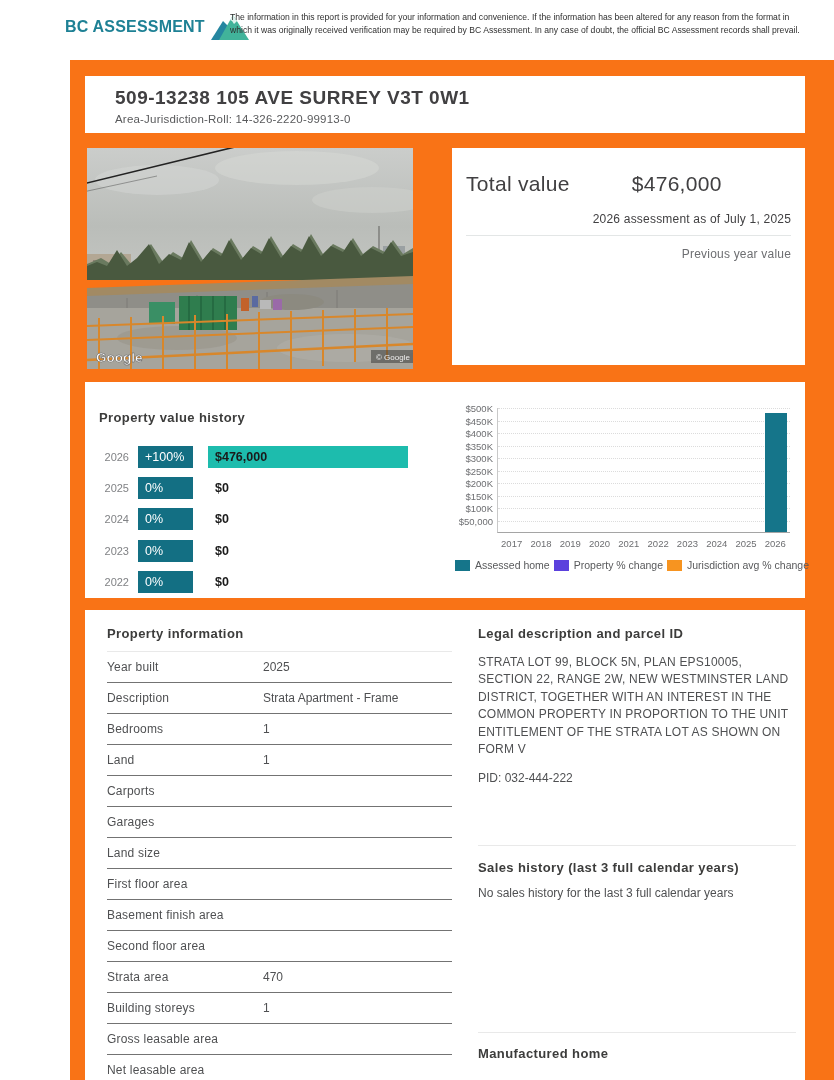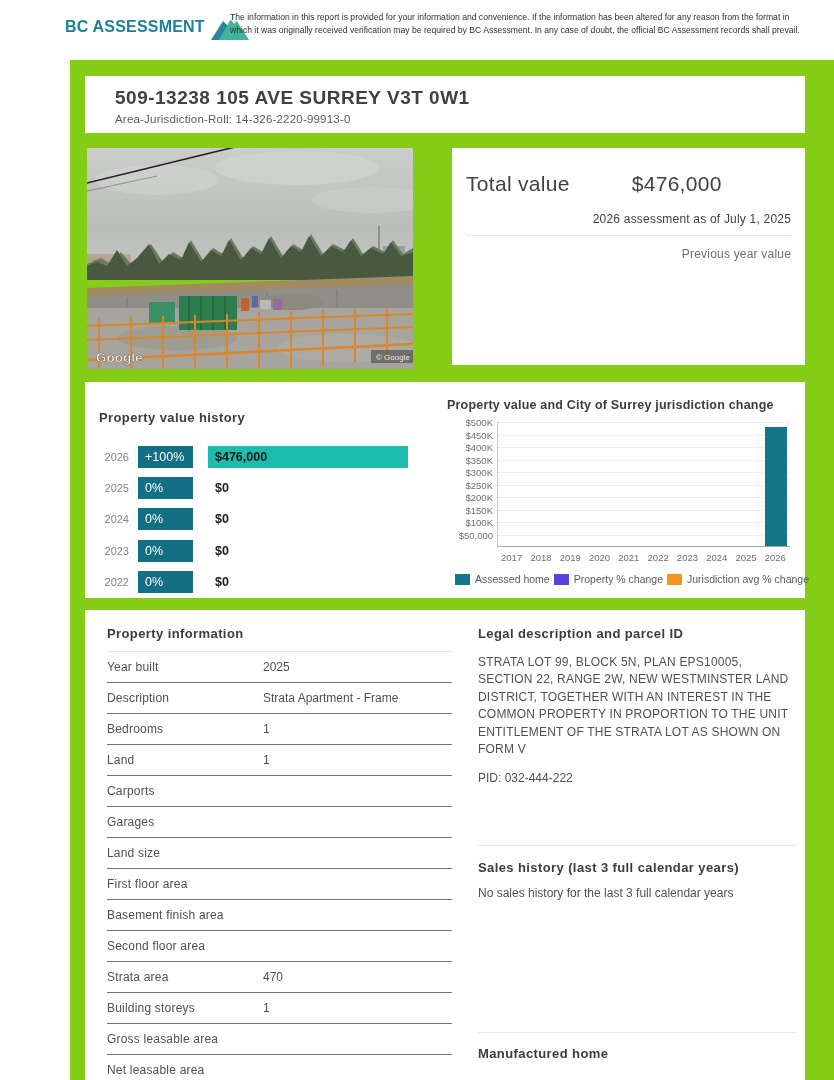--- a/index.html
+++ b/index.html
@@ -84,21 +84,21 @@
     <span class="logo-text">BC ASSESSMENT</span>
     <svg width="38" height="28" viewBox="0 0 38 28">
       <polygon points="0,27 12,8 20,16 14,27" fill="#2586a0"></polygon>
       <polygon points="8,27 22,2 38,27" fill="#41b39a"></polygon>
       <polygon points="19,7 22,2 26,8 23,11 21,8" fill="#dff3ee"></polygon>
     </svg>
   </div>
   <div class="disclaimer">The information in this report is provided for your information and convenience. If the information has been altered for any reason from the format in which it was originally received verification may be required by BC Assessment. In any case of doubt, the official BC Assessment records shall prevail.</div>
 </div>
 
-<div class="panel" style="background: #84cc16;">
+<div class="panel" style="background: #f97316;">
 
   <div class="card card-address">
     <div class="addr-title">509-13238 105 AVE SURREY V3T 0W1</div>
     <div class="addr-sub">Area-Jurisdiction-Roll: 14-326-2220-99913-0</div>
   </div>
 
   <div class="photo">
     <svg width="326" height="221" viewBox="0 0 326 221">
       <defs>
         <linearGradient id="sky" x1="0" y1="0" x2="0" y2="1">
@@ -205,21 +205,20 @@
             <div class="vh-valwrap"><span class="vh-value">$0</span></div>
           </div>
           <div class="vh-row">
             <span class="vh-year">2022</span>
             <span class="vh-badge" style="background: rgb(19, 111, 131);">0%</span>
             <div class="vh-valwrap"><span class="vh-value">$0</span></div>
           </div>
         </div>
     </div>
     <div class="chart">
-      <div class="chart-title">Property value and City of Surrey jurisdiction change</div>
       <div class="chart-area">
           <div class="gridline" style="top: 0px;"></div>
           <div class="ylabel" style="top: -5px;">$500K</div>
           <div class="gridline" style="top: 12.5px;"></div>
           <div class="ylabel" style="top: 7.5px;">$450K</div>
           <div class="gridline" style="top: 25px;"></div>
           <div class="ylabel" style="top: 20px;">$400K</div>
           <div class="gridline" style="top: 37.5px;"></div>
           <div class="ylabel" style="top: 32.5px;">$350K</div>
           <div class="gridline" style="top: 50px;"></div>

